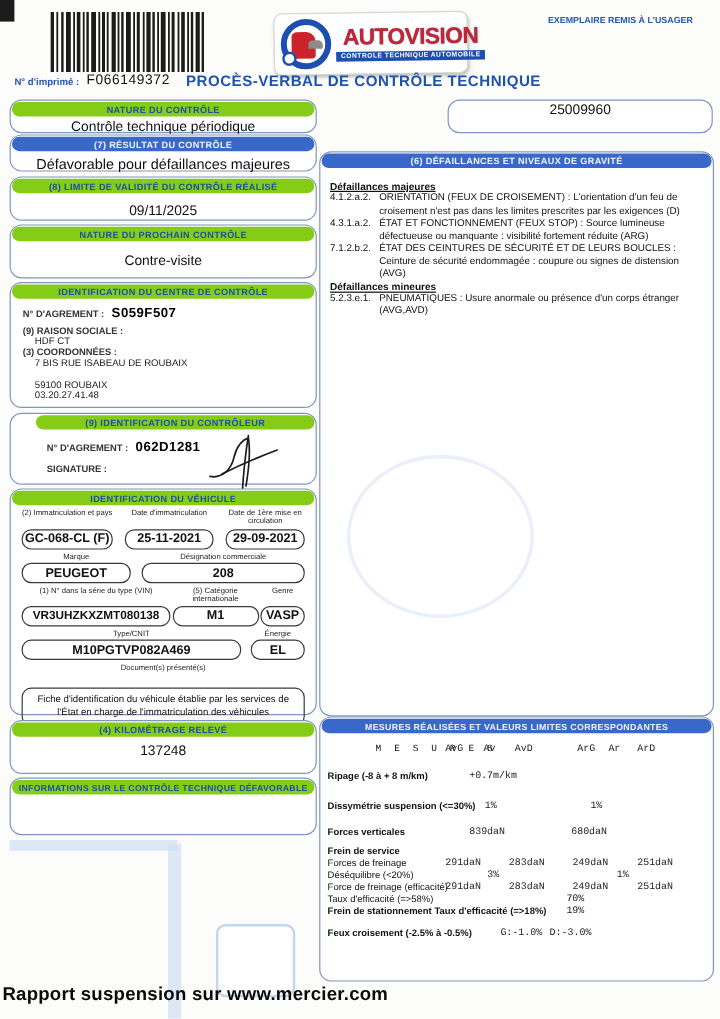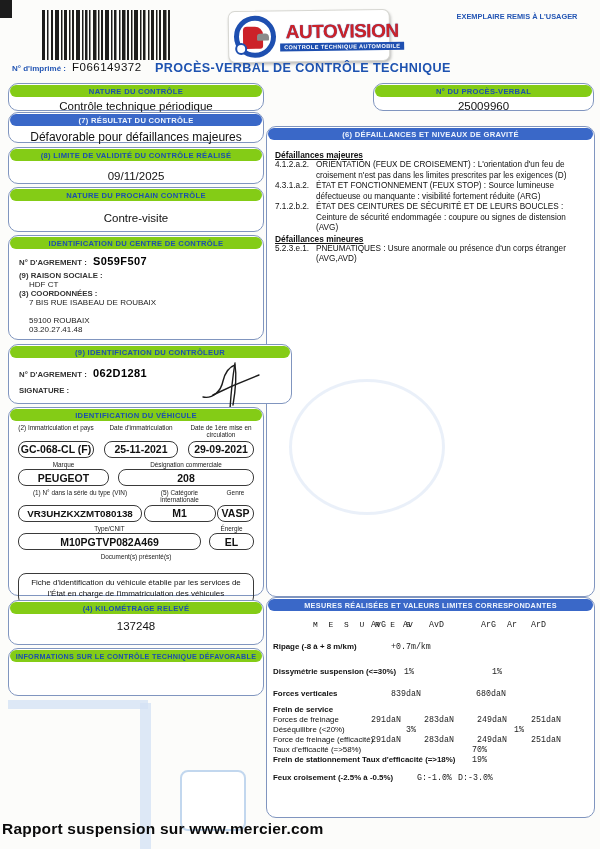--- a/index.html
+++ b/index.html
@@ -120,21 +120,20 @@
   <div class="copy-label">EXEMPLAIRE REMIS À L'USAGER</div>
   <div class="print-line">N° d'imprimé :</div>
   <div class="print-num">F066149372</div>
   <div class="doc-title">PROCÈS-VERBAL DE CONTRÔLE TECHNIQUE</div>
 
   <div class="box" style="left:8px;top:83px;width:256px;height:28px;">
     <div class="pill">NATURE DU CONTRÔLE</div>
     <div class="center-val" style="padding-top:2px;">Contrôle technique périodique</div>
   </div>
   <div class="box" style="left:373px;top:83px;width:221px;height:28px;">
-    <div class="pill">N° DU PROCÈS-VERBAL</div>
     <div class="center-val" style="padding-top:2px;">25009960</div>
   </div>
 
   <div class="box" style="left:8px;top:112px;width:256px;height:31px;">
     <div class="pill dark">(7) RÉSULTAT DU CONTRÔLE</div>
     <div class="center-val" style="padding-top:3px;font-size:12px;">Défavorable pour défaillances majeures</div>
   </div>
 
   <div class="box" style="left:266px;top:126px;width:329px;height:471px;">
     <div class="pill dark">(6) DÉFAILLANCES ET NIVEAUX DE GRAVITÉ</div>
@@ -180,21 +179,21 @@
       </div>
       <div class="kv"><b>(9) RAISON SOCIALE :</b></div>
       <div class="kv" style="padding-left:10px;">HDF CT</div>
       <div class="kv"><b>(3) COORDONNÉES :</b></div>
       <div class="kv" style="padding-left:10px;">7 BIS RUE ISABEAU DE ROUBAIX</div>
       <div class="kv" style="padding-left:10px;margin-top:9px;">59100 ROUBAIX</div>
       <div class="kv" style="padding-left:10px;">03.20.27.41.48</div>
     </div>
   </div>
 
-  <div class="box" style="left:8px;top:344px;width:284px;height:60px;">
+  <div class="box" style="left:8px;top:344px;width:256px;height:60px;padding-left:20px;">
     <div class="pill">(9) IDENTIFICATION DU CONTRÔLEUR</div>
     <div style="padding:8px 10px 0 10px;position:relative;height:38px;">
       <div class="kv">
         <b>N° D'AGREMENT :</b>
         <span class="agrement" style="margin-left:4px;">062D1281</span>
       </div>
       <div class="kv" style="margin-top:7px;"><b>SIGNATURE :</b></div>
       <svg class="sig" width="80" height="50" viewBox="0 0 80 50">
         <g stroke="#1c1c1c" stroke-width="1.4" fill="none" stroke-linecap="round">
           <path d="M52,2 C50,14 48,32 47,48"></path>

